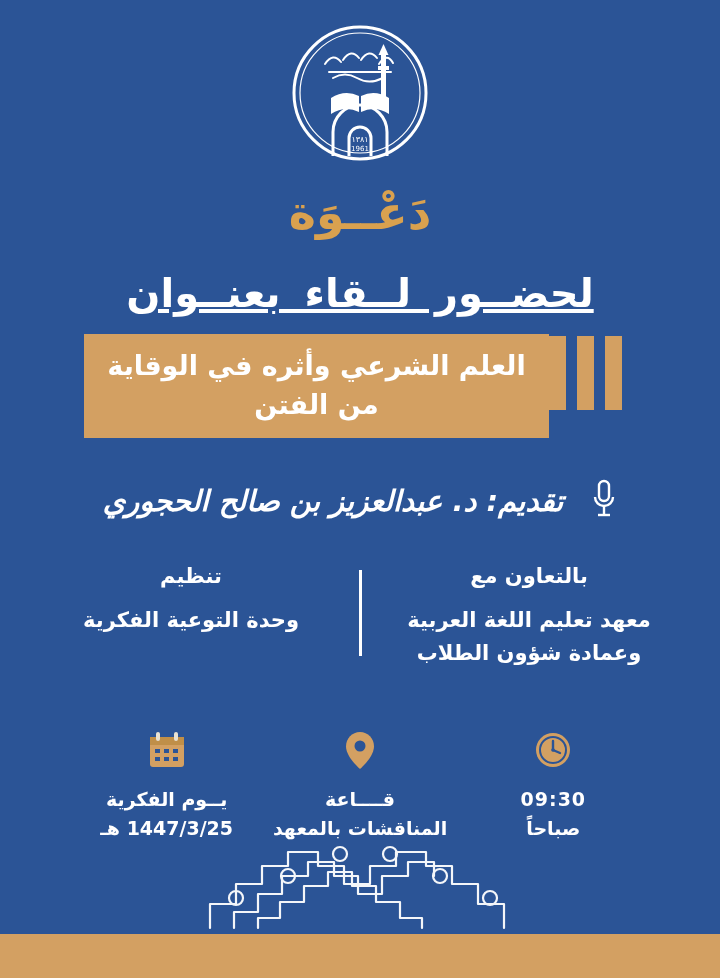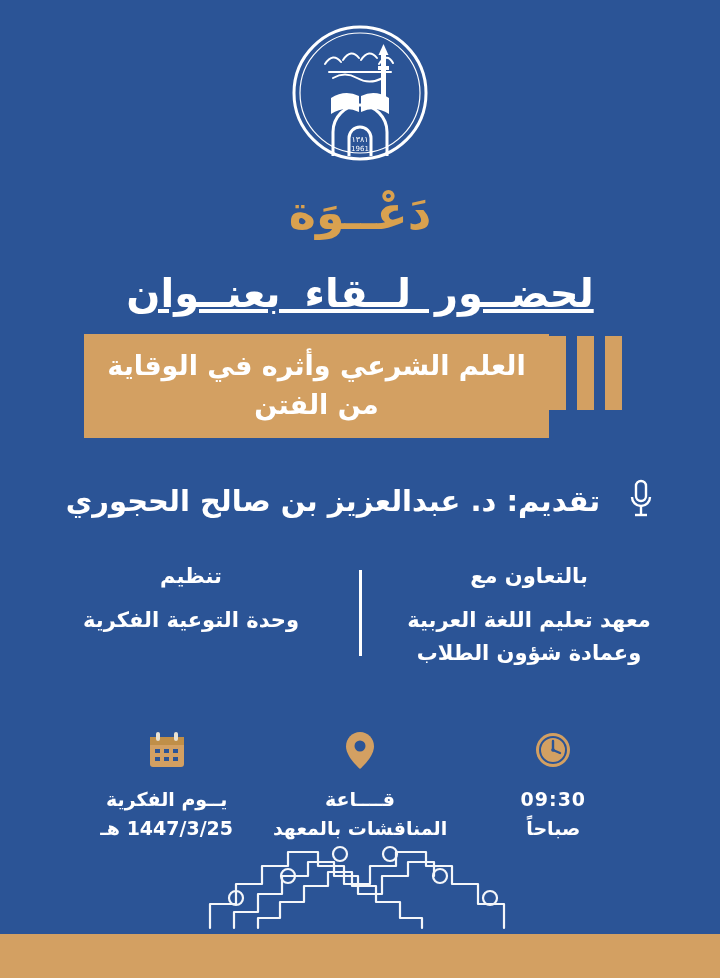--- a/index.html
+++ b/index.html
@@ -91,20 +91,21 @@
     background: #d3a062;
   }
 
   
   .speaker-row {
     margin-top: 40px;
     display: flex;
     flex-direction: row-reverse;
     align-items: center;
     gap: 28px;
+    font-style: italic;
   }
   .speaker-name {
     font-size: 29px;
     font-weight: bold;
     color: #ffffff;
     white-space: nowrap;
   }
   .mic-icon { display: flex; align-items: center; }
 
   

